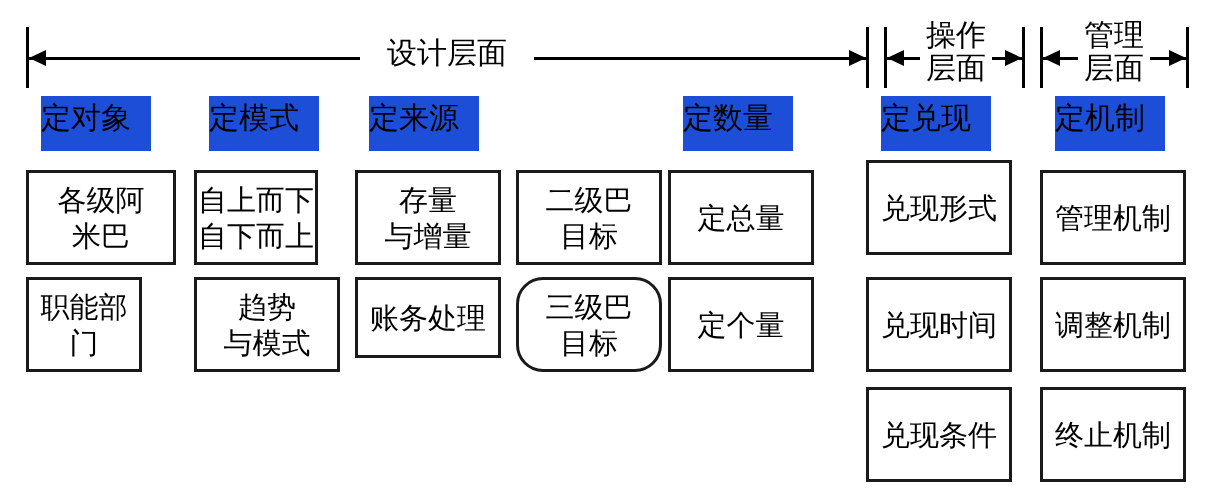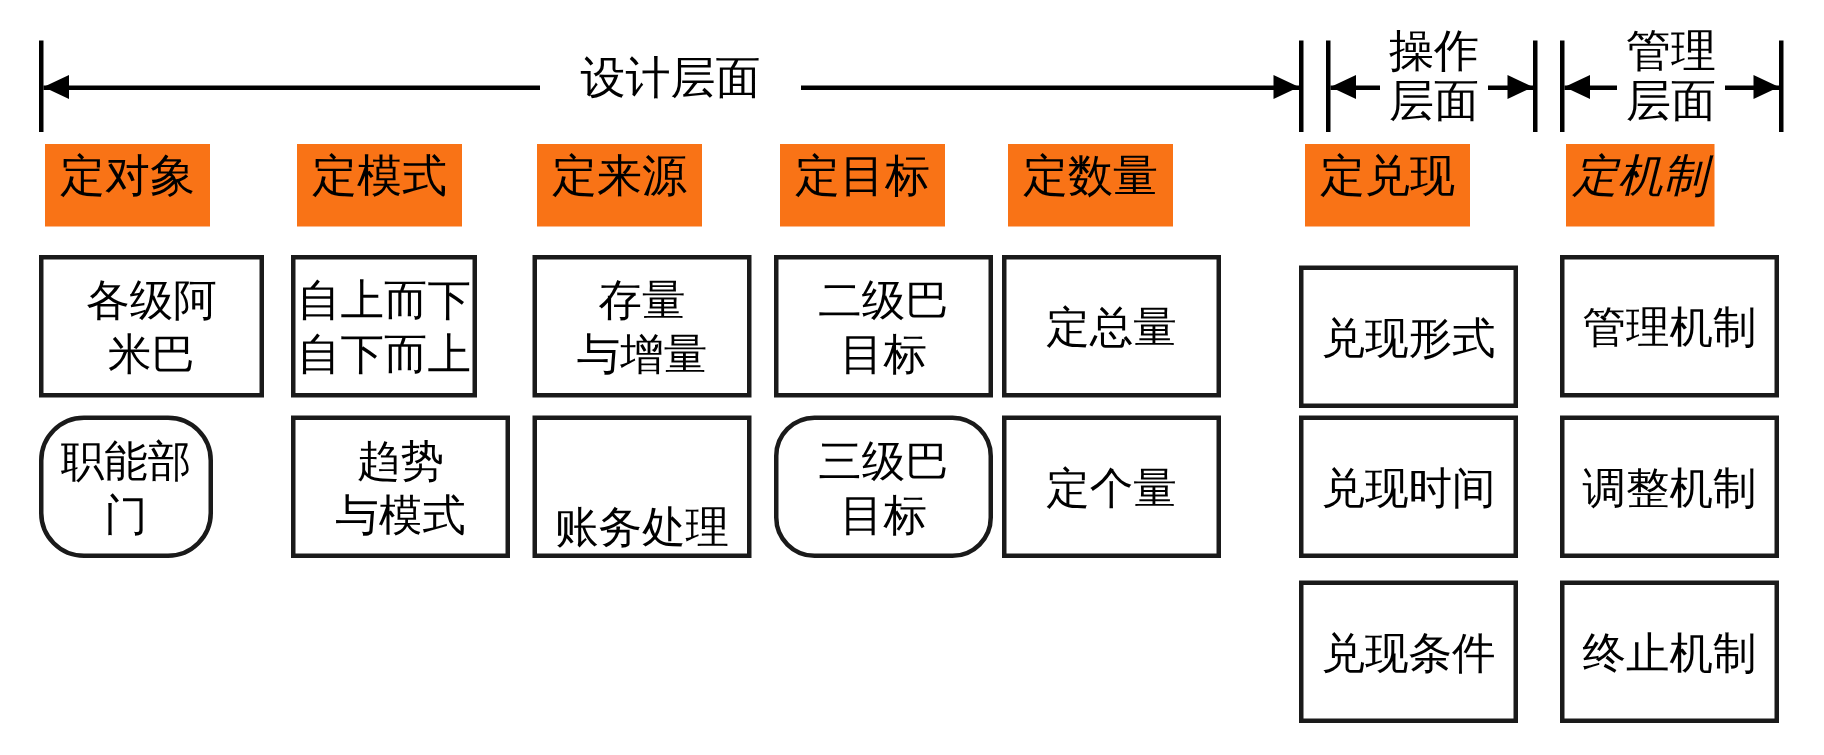--- a/index.html
+++ b/index.html
@@ -61,27 +61,27 @@
     padding: 0 2px;
   }
   .bracket-label.two-line {
     white-space: normal;
     width: 66px;
   }
 
   
   .col-header {
     position: absolute;
-    background: #f97316;
-    text-align: center;
+    background: #1d4ed8;
     font-size: 30px;
     line-height: 44px;
     height: 55px;
     white-space: nowrap;
     overflow: hidden;
+    margin-left: 11px;
   }
 
   
   .cell-box {
     position: absolute;
     border: 3px solid #1a1a1a;
     background: #ffffff;
     box-sizing: border-box;
     display: flex;
     align-items: center;
@@ -118,57 +118,56 @@
     <div class="tick" style="left: 1040px; top: 27px; height: 61px;"></div>
     <div class="tick" style="left: 1186px; top: 27px; height: 61px;"></div>
     <div class="arrow-line" style="left: 1043px; width: 143px; top: 57px;"></div>
     <div class="arrow-head left" style="left: 1043px; top: 50px;"></div>
     <div class="arrow-head right" style="left: 1169px; top: 50px;"></div>
     <div class="bracket-label two-line" style="left: 1078px; width: 68px; top: 18px; white-space: pre-line;">管理
 层面</div>
     <div class="col-header" style="left: 30px; width: 110px; top: 96px;">定对象</div>
     <div class="col-header" style="left: 198px; width: 110px; top: 96px;">定模式</div>
     <div class="col-header" style="left: 358px; width: 110px; top: 96px;">定来源</div>
-    <div class="col-header" style="left: 520px; width: 110px; top: 96px;">定目标</div>
     <div class="col-header" style="left: 672px; width: 110px; top: 96px;">定数量</div>
     <div class="col-header" style="left: 870px; width: 110px; top: 96px;">定兑现</div>
-    <div class="col-header" style="left: 1044px; width: 99px; top: 96px; font-style: italic;">定机制</div>
+    <div class="col-header" style="left: 1044px; width: 110px; top: 96px;">定机制</div>
     <div class="cell-box" style="left: 26px; width: 150px; top: 170px; height: 95px;">
       <span class="cell-text">各级阿
 米巴</span>
     </div>
     <div class="cell-box" style="left: 194px; width: 124px; top: 170px; height: 95px;">
       <span class="cell-text">自上而下
 自下而上</span>
     </div>
     <div class="cell-box" style="left: 355px; width: 146px; top: 170px; height: 95px;">
       <span class="cell-text">存量
 与增量</span>
     </div>
     <div class="cell-box" style="left: 516px; width: 146px; top: 170px; height: 95px;">
       <span class="cell-text">二级巴
 目标</span>
     </div>
     <div class="cell-box" style="left: 668px; width: 146px; top: 170px; height: 95px;">
       <span class="cell-text">定总量</span>
     </div>
-    <div class="cell-box" style="left: 866px; width: 146px; top: 177px; height: 95px;">
+    <div class="cell-box" style="left: 866px; width: 146px; top: 160px; height: 95px;">
       <span class="cell-text">兑现形式</span>
     </div>
     <div class="cell-box" style="left: 1040px; width: 146px; top: 170px; height: 95px;">
       <span class="cell-text">管理机制</span>
     </div>
-    <div class="cell-box" style="left: 26px; width: 116px; top: 277px; height: 95px; border-radius: 30px;">
+    <div class="cell-box" style="left: 26px; width: 116px; top: 277px; height: 95px;">
       <span class="cell-text">职能部门</span>
     </div>
     <div class="cell-box" style="left: 194px; width: 146px; top: 277px; height: 95px;">
       <span class="cell-text">趋势
 与模式</span>
     </div>
-    <div class="cell-box" style="left: 355px; width: 146px; top: 277px; height: 95px; align-items: flex-end;">
+    <div class="cell-box" style="left: 355px; width: 146px; top: 277px; height: 81px;">
       <span class="cell-text">账务处理</span>
     </div>
     <div class="cell-box" style="left: 516px; width: 146px; top: 277px; height: 95px; border-radius: 27px;">
       <span class="cell-text">三级巴
 目标</span>
     </div>
     <div class="cell-box" style="left: 668px; width: 146px; top: 277px; height: 95px;">
       <span class="cell-text">定个量</span>
     </div>
     <div class="cell-box" style="left: 866px; width: 146px; top: 277px; height: 95px;">

